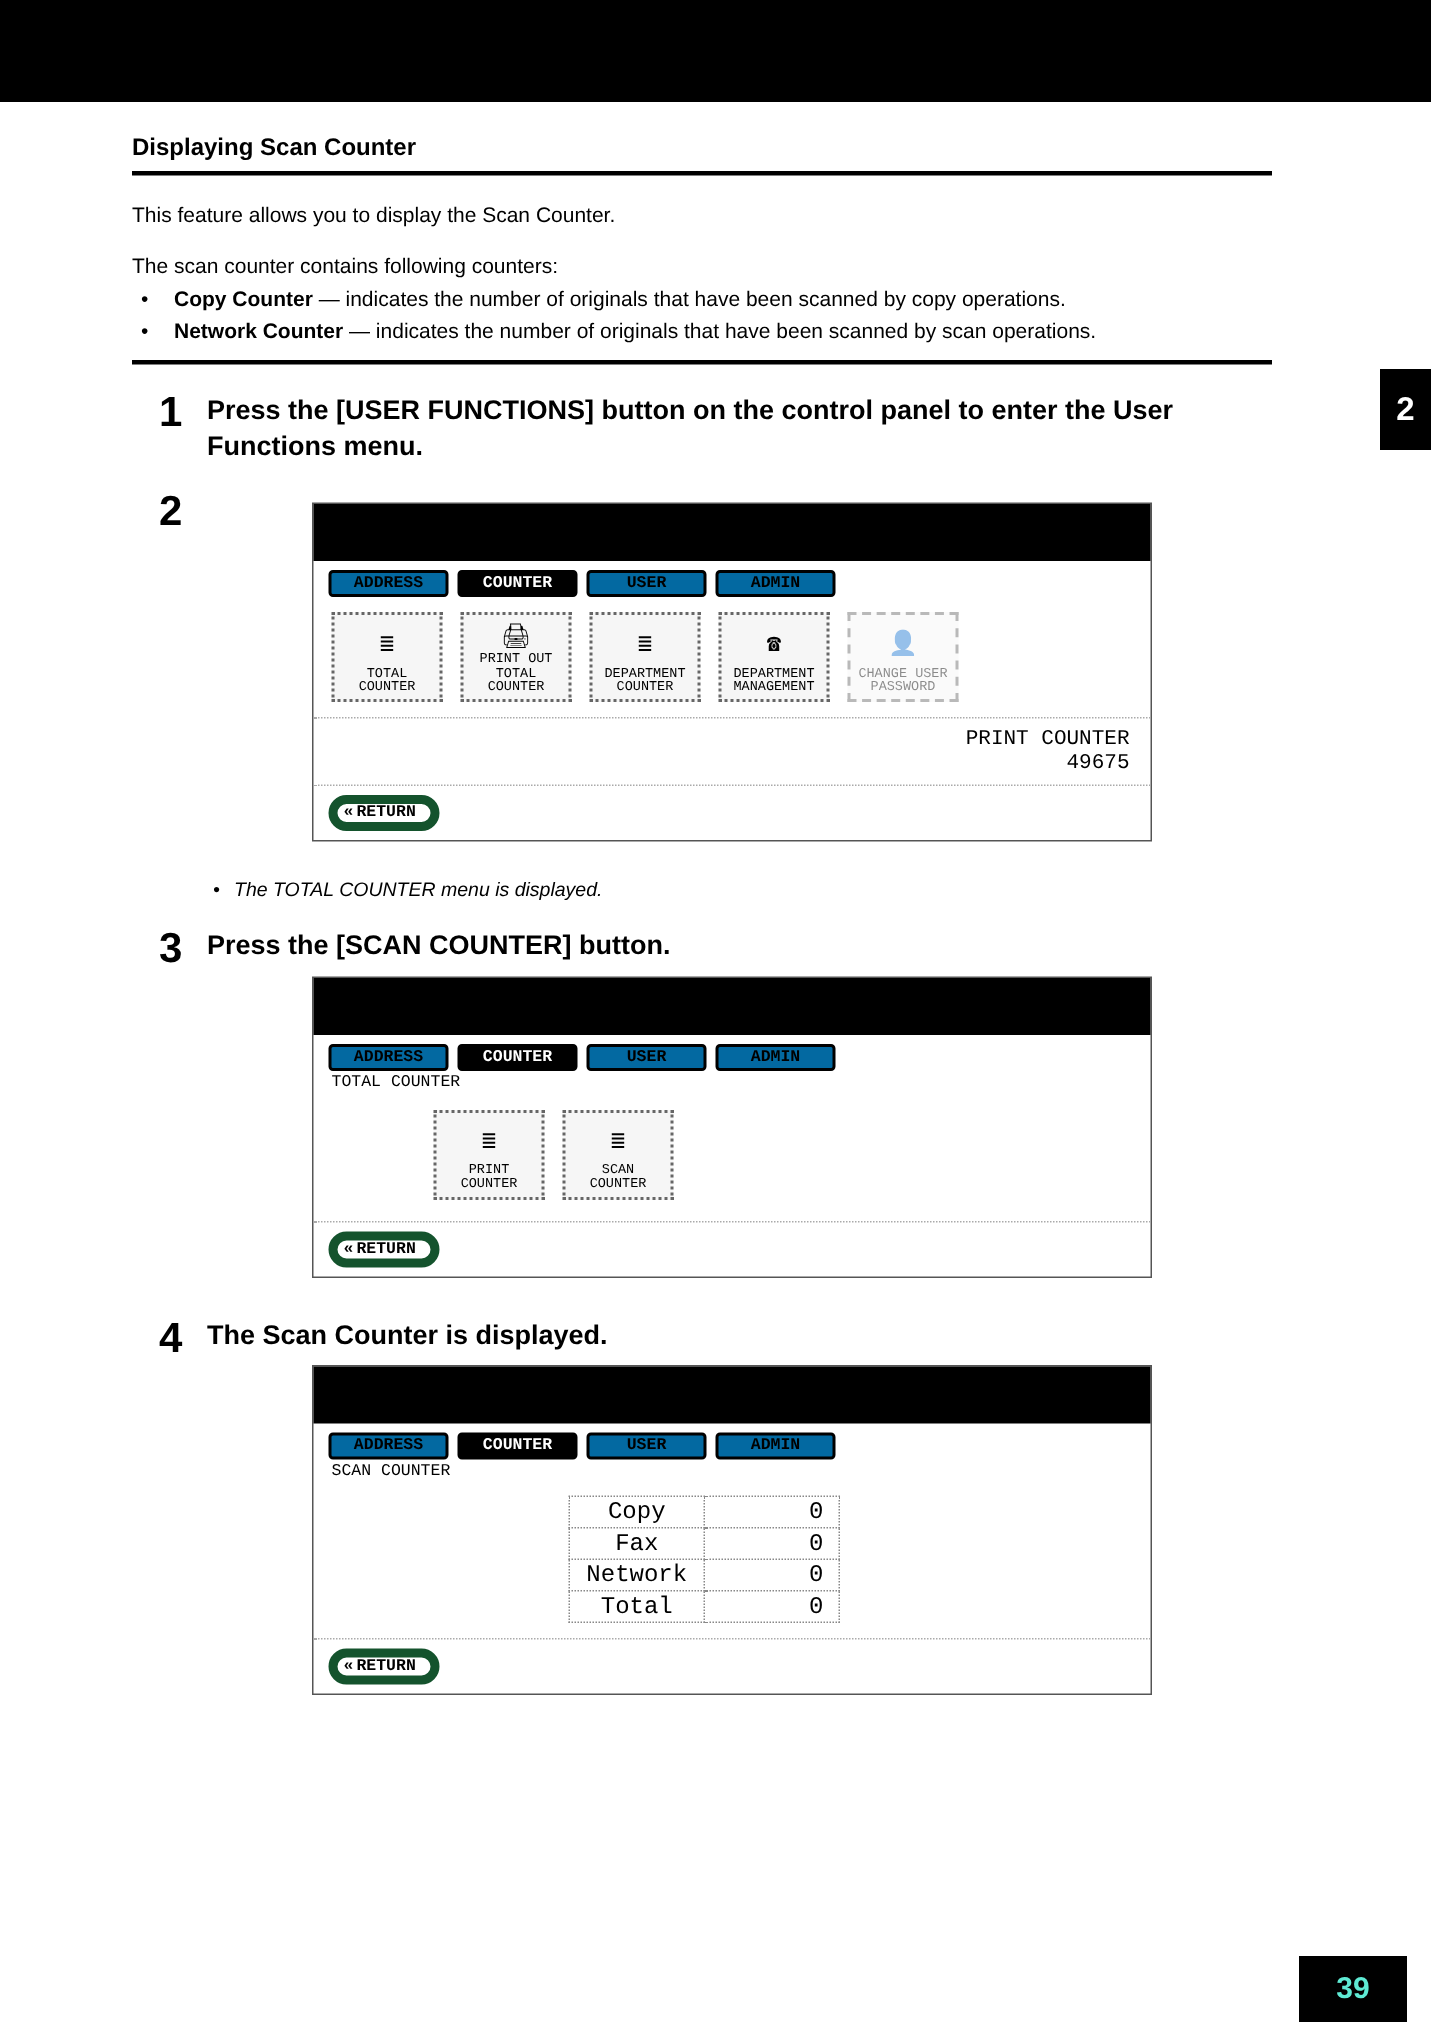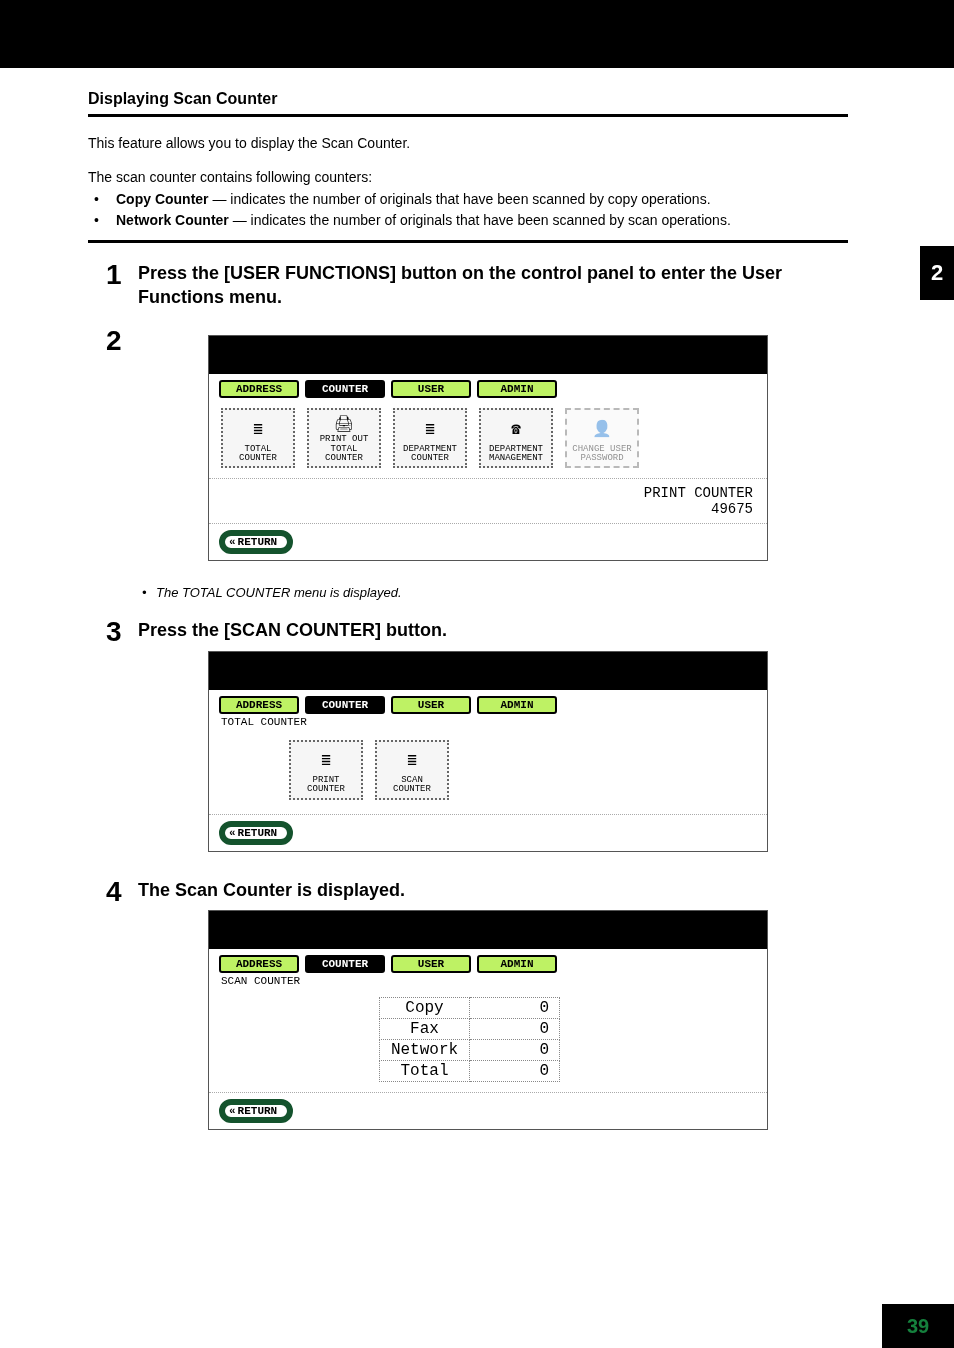--- a/index.html
+++ b/index.html
@@ -30,21 +30,21 @@
   .step-note { font-size: 13px; margin-top: 24px; padding-left: 18px; position: relative; font-style: italic; }
   .step-note::before { content: "•"; position: absolute; left: 4px; top: 0; }
 
   
   .panel { width: 560px; margin: 8px 0 8px 70px; border: 1px solid #555; }
   .panel .blackstrip { background: #000; height: 38px; }
   .panel .tabrow { display: flex; gap: 6px; padding: 6px 10px 2px 10px; }
   .tabbtn {
     border: 2px solid #000; border-radius: 3px; font-family: "Courier New", monospace;
     font-size: 11px; font-weight: bold; padding: 1px 10px; text-align: center;
-    background: #bef264; min-width: 80px;
+    background: #0369a1; min-width: 80px;
   }
   .tabbtn.active { background: #000; color: #fff; }
   .sublabel { font-family: "Courier New", monospace; font-size: 11px; padding: 0 12px 4px 12px; }
 
   .iconrow { display: flex; gap: 12px; padding: 8px 12px 14px 12px; min-height: 70px; }
   .iconbtn {
     border: 2px dotted #666; width: 74px; height: 60px; font-family: "Courier New", monospace;
     font-size: 9px; text-align: center; display: flex; flex-direction: column; justify-content: flex-end;
     align-items: center; padding: 3px 2px; background: #f6f6f6;
   }
@@ -75,22 +75,22 @@
     position: absolute; right: 0; top: 246px; width: 34px; height: 54px;
     background: #000; color: #fff; display: flex; align-items: center; justify-content: center;
     font-size: 22px; font-weight: bold;
   }
 
   
   .page-footer {
     position: absolute; right: 0; bottom: 0; width: 954px; height: 44px;
   }
   .page-footer .pnum-box {
-    position: absolute; right: 0; bottom: 0; width: 72px; height: 44px;
-    background: #000; color: #15803d; display: flex; align-items: center; justify-content: center;
+    position: absolute; right: 16px; bottom: 0; width: 72px; height: 44px;
+    background: #000; color: #5eead4; display: flex; align-items: center; justify-content: center;
     font-size: 20px; font-weight: bold;
   }
 </style>
 </head>
 <body>
 
 <div class="black-bar-top"></div>
 
 <div class="content">
 

